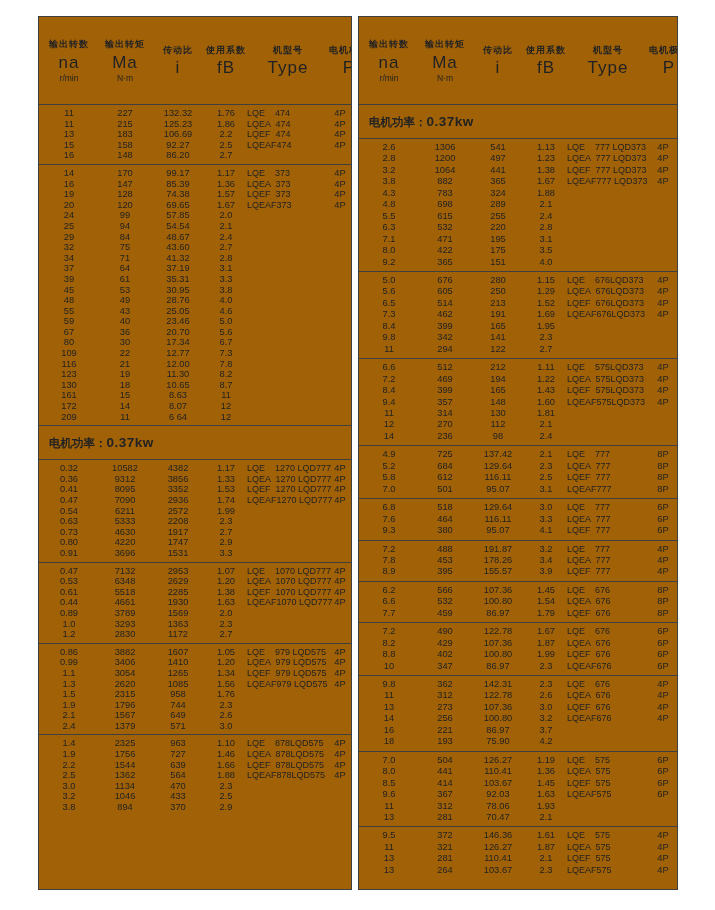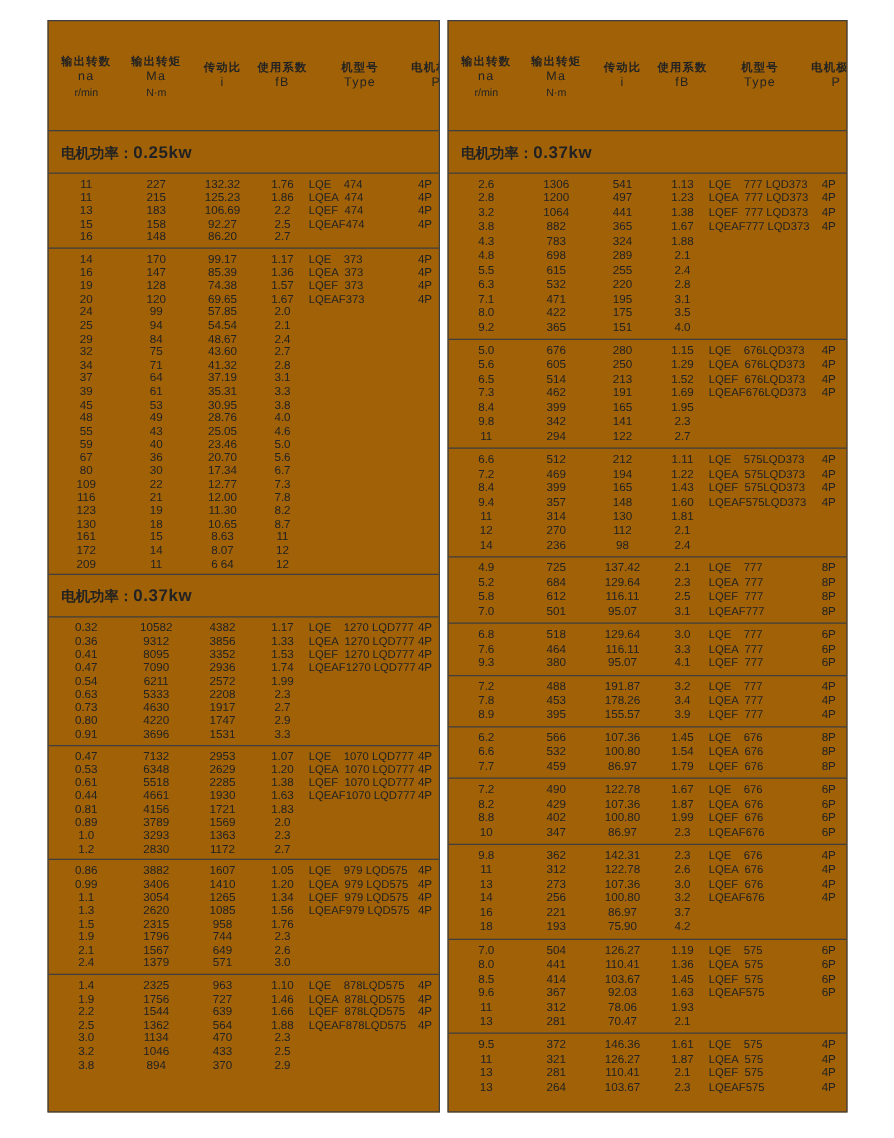--- a/index.html
+++ b/index.html
@@ -16,21 +16,21 @@
   }
   .panel.right{width:320px;}
   
   .panel-header{
     height:88px;border-bottom:1px solid #3f3f3f;box-sizing:border-box;
     display:grid;grid-template-columns:60px 52px 54px 42px 82px 1fr;
     align-items:center;padding-top:2px;
   }
   .hcell{text-align:center;line-height:1.25;}
   .hcell .cn{font-size:9px;font-weight:bold;letter-spacing:1px;white-space:nowrap;display:block;}
-  .hcell .sym{font-size:10px;letter-spacing:1px;display:block;margin-top:1px;}
+  .hcell .sym{font-size:17px;letter-spacing:1px;display:block;margin-top:1px;}
   .hcell .unit{font-size:8.5px;display:block;}
   
   .section-title{
     border-bottom:1px solid #3f3f3f;padding:9px 0 8px 10px;
     font-size:11.5px;font-weight:bold;
   }
   .section-title .val{font-size:13.5px;font-weight:bold;letter-spacing:0.5px;}
   
   .block{border-bottom:1px solid #3f3f3f;padding:3px 0;}
   .block:last-child{border-bottom:none;}
@@ -70,21 +70,20 @@
           </div>
           <div class="hcell">
             <span class="cn">机型号</span>
             <span class="sym">Type</span>
           </div>
           <div class="hcell">
             <span class="cn">电机极数</span>
             <span class="sym">P</span>
           </div>
         </div>
-        <div class="section-title"><span class="lab">电机功率：</span><span class="val">0.25kw</span></div>
         <div class="block">
           <div class="row">
             <div class="cell c0">11</div>
             <div class="cell c1">227</div>
             <div class="cell c2">132.32</div>
             <div class="cell c3">1.76</div>
             <div class="cell c4">LQE    474</div>
             <div class="cell c5">4P</div>
           </div>
           <div class="row">
@@ -414,28 +413,20 @@
             <div class="cell c4">LQEF  1070 LQD777</div>
             <div class="cell c5">4P</div>
           </div>
           <div class="row">
             <div class="cell c0">0.44</div>
             <div class="cell c1">4661</div>
             <div class="cell c2">1930</div>
             <div class="cell c3">1.63</div>
             <div class="cell c4">LQEAF1070 LQD777</div>
             <div class="cell c5">4P</div>
-          </div>
-          <div class="row">
-            <div class="cell c0">0.81</div>
-            <div class="cell c1">4156</div>
-            <div class="cell c2">1721</div>
-            <div class="cell c3">1.83</div>
-            <div class="cell c4"></div>
-            <div class="cell c5"></div>
           </div>
           <div class="row">
             <div class="cell c0">0.89</div>
             <div class="cell c1">3789</div>
             <div class="cell c2">1569</div>
             <div class="cell c3">2.0</div>
             <div class="cell c4"></div>
             <div class="cell c5"></div>
           </div>
           <div class="row">

